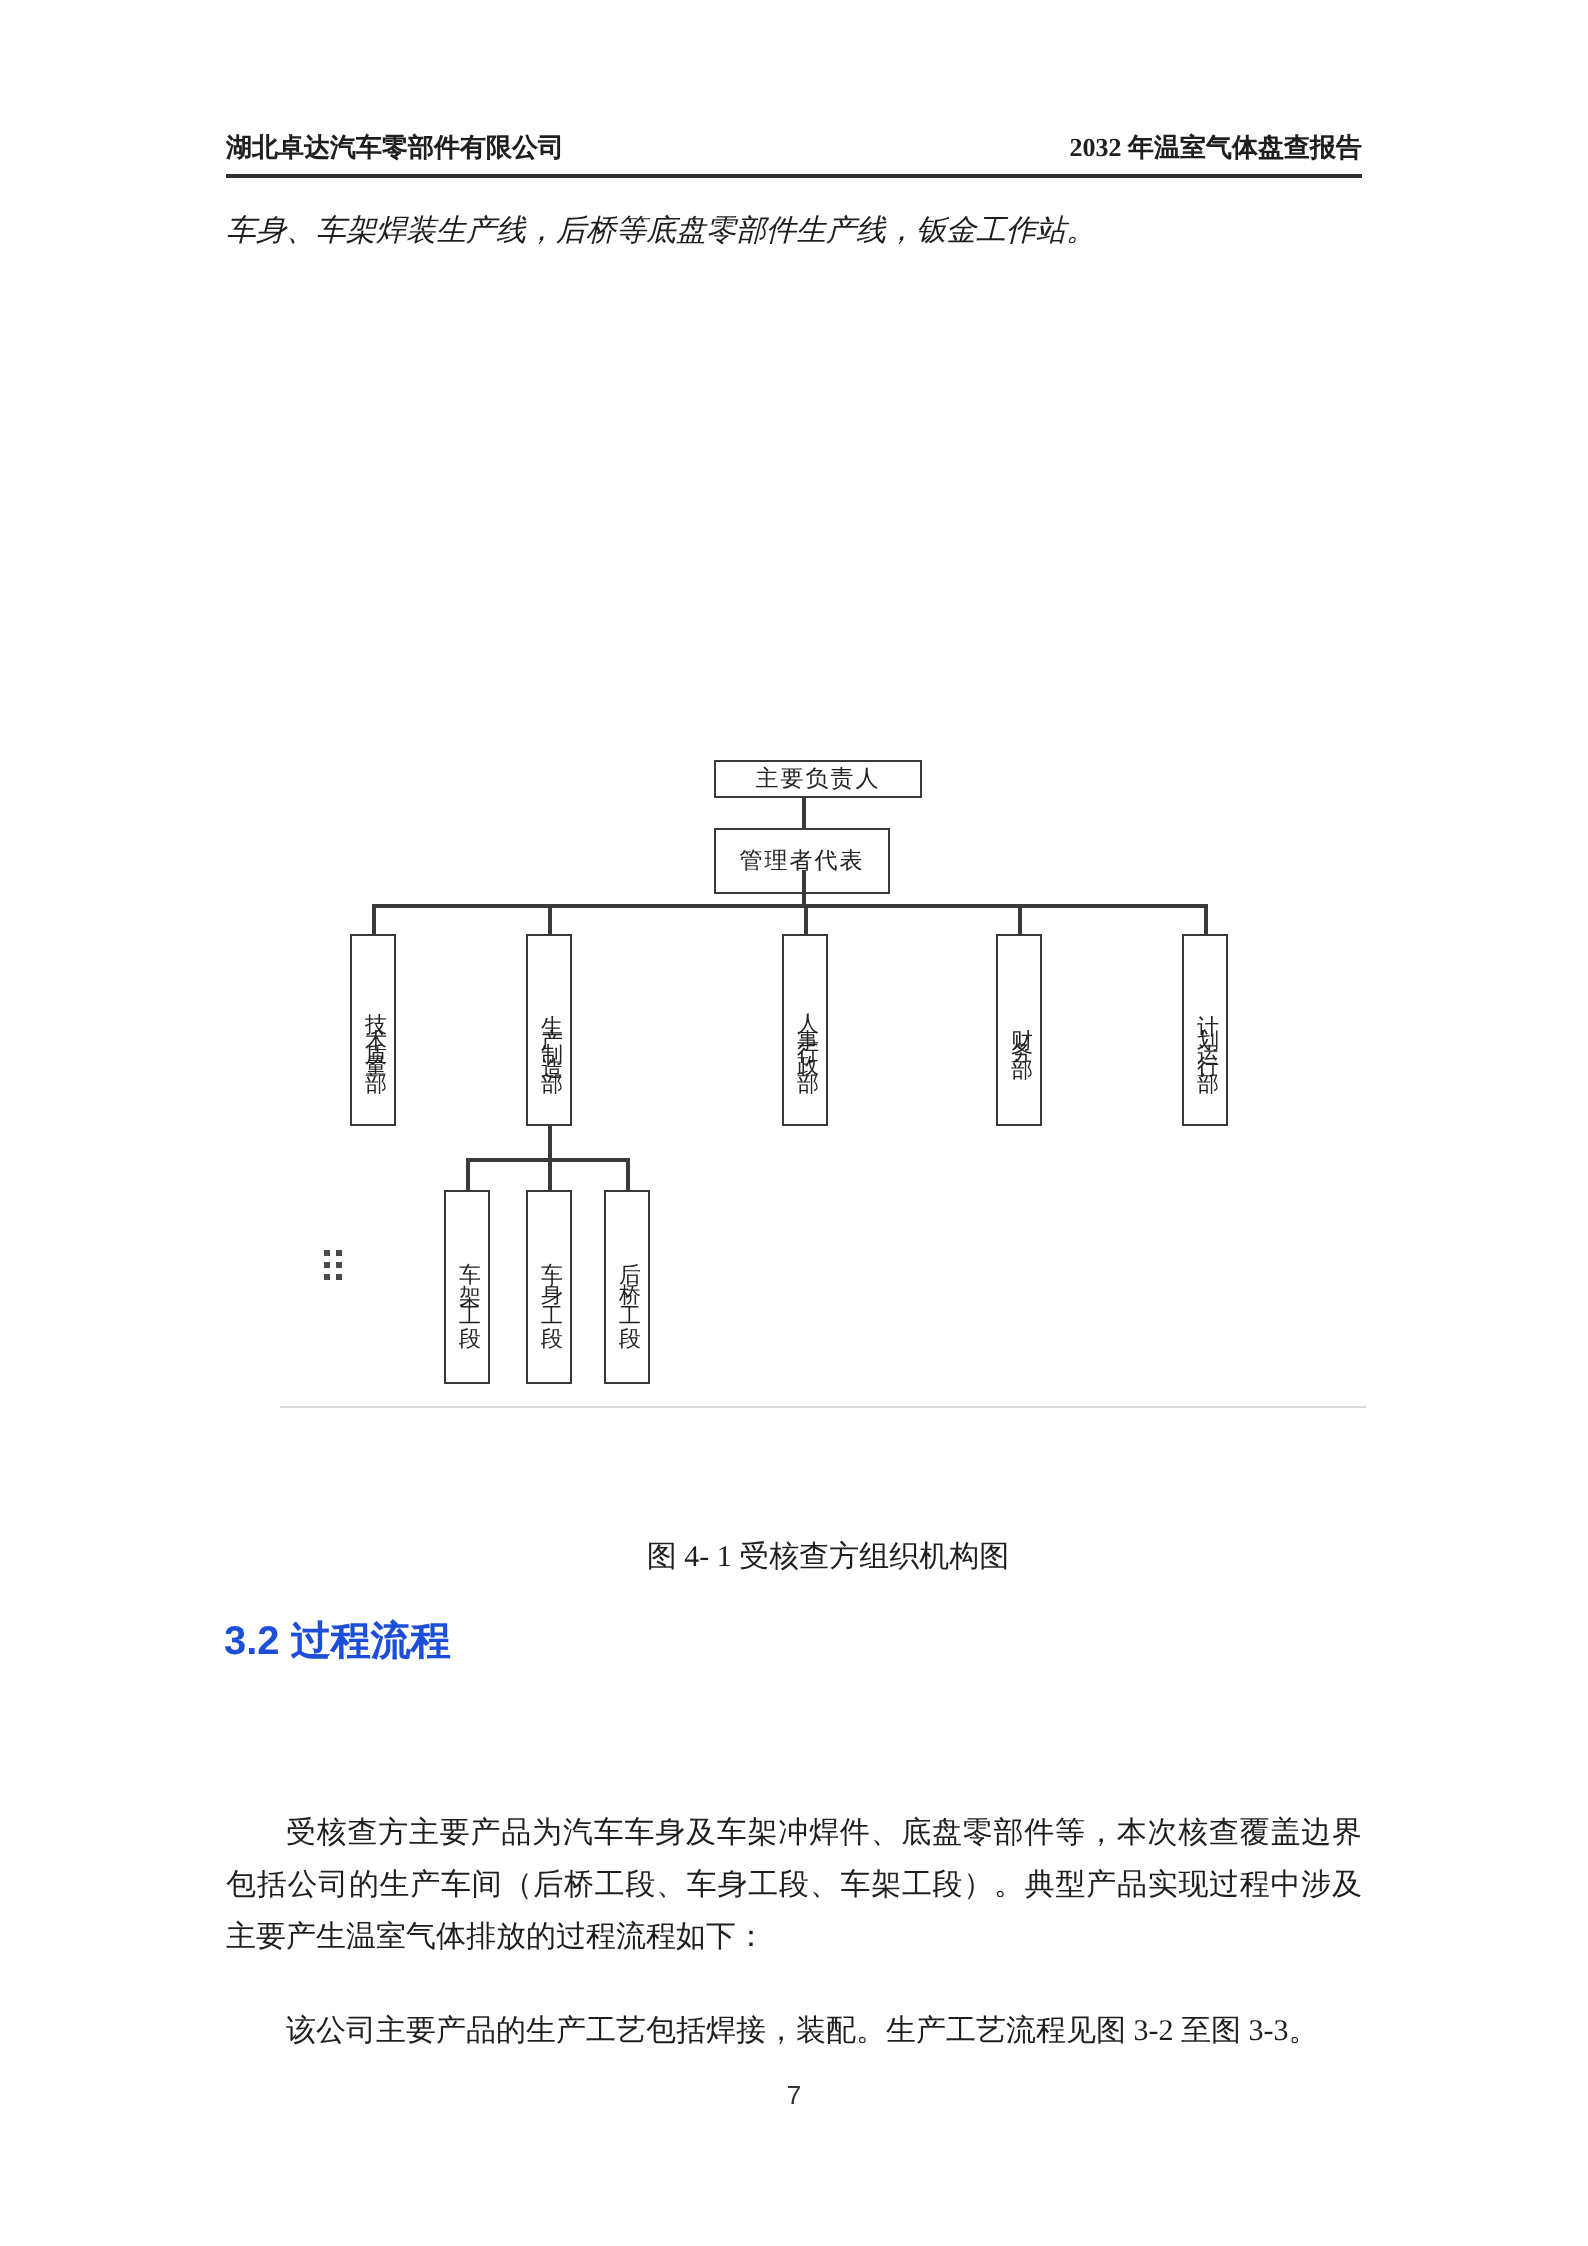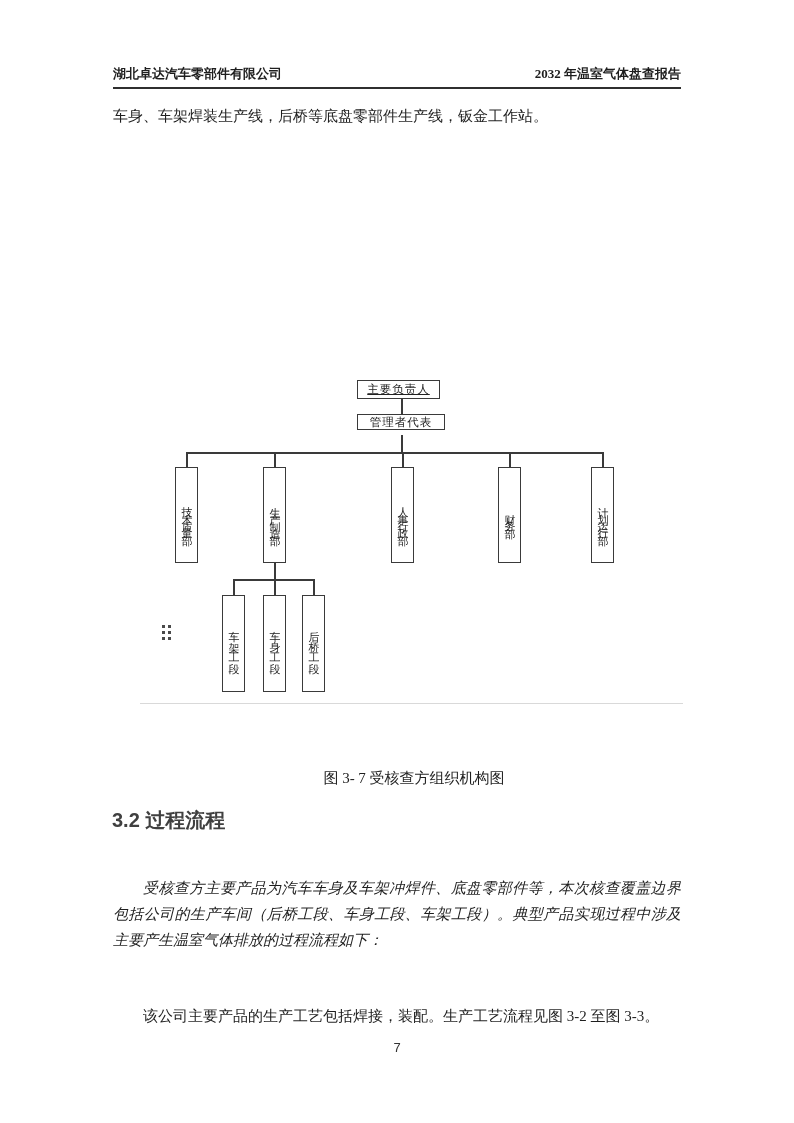--- a/index.html
+++ b/index.html
@@ -12,21 +12,21 @@
   
   .header {
     position:absolute; left:113px; top:54px; width:568px;
     display:flex; justify-content:space-between; align-items:flex-end;
     font-size:13px; font-weight:bold; line-height:15px;
     padding-bottom:6px; border-bottom:2px solid #2f2f2f;
   }
   
   .intro {
     position:absolute; left:113px; top:88px; width:568px;
-    font-size:15px; line-height:33px; text-align:justify;
+    font-size:15px; line-height:33px; text-align:justify;font-style:italic;
   }
   .para { margin:0; text-indent:2em; }
   .para.noindent { text-indent:0; }
 
   
   .obox {
     position:absolute; box-sizing:border-box;
     border:1.5px solid #3a3a3a; background:#fff;
     display:flex; align-items:center; justify-content:center;
     font-size:11.5px; letter-spacing:1px; color:#222;
@@ -49,27 +49,27 @@
   .dots span { width:3px; height:3px; background:#4a4a4a; display:block; }
 
   .caption {
     position:absolute; left:113px; top:757px; width:568px;
     padding-left:34px; box-sizing:border-box;
     text-align:center; font-size:15px;
   }
   .heading {
     position:absolute; left:112px; top:795px; margin:0;
     font-family:"Liberation Sans","DejaVu Sans",sans-serif;
-    font-size:20px; font-weight:bold; color:#404040;
+    font-size:20px; font-weight:bold; color:#1d4ed8;
   }
   .spara {
     position:absolute; left:113px; width:568px; margin:0;
     font-size:15px; line-height:26px; text-align:justify; text-indent:2em;
   }
-  .spara.p1 { top:863px;font-style:italic; }
+  .spara.p1 { top:892px; }
   .spara.p2 { top:991px; }
   .subheading {
     position:absolute; left:113px; top:945px; width:568px;
     font-size:15px; font-weight:bold;
   }
   .pagenum {
     position:absolute; left:0; top:1028px; width:794px;
     text-align:center; font-size:13px;
     font-family:"Liberation Sans","DejaVu Sans",sans-serif; color:#333;
   }
@@ -83,22 +83,22 @@
     <span>湖北卓达汽车零部件有限公司</span>
     <span>2032 年温室气体盘查报告</span>
   </div>
 
   <div class="intro">
     <p class="para noindent">车身、车架焊装生产线，后桥等底盘零部件生产线，钣金工作站。</p>
   </div>
 
   <div>
 
-    <div class="obox" style="left:357px; top:368px; width:83px; height:19px;text-decoration:underline;">主要负责人</div>
-    <div class="obox" style="left:357px; top:402px; width:88px; height:16px;">管理者代表</div>
+    <div class="obox" style="left:357px; top:368px; width:104px; height:19px;">主要负责人</div>
+    <div class="obox" style="left:357px; top:402px; width:88px; height:33px;">管理者代表</div>
 
     <div class="vline" style="left:401px; top:387px; height:15px;"></div>
     <div class="vline" style="left:401px; top:423px; height:17px;"></div>
     <div class="hline" style="left:186px; top:440px; width:417px;"></div>
     <div class="vline" style="left:186px; top:440px; height:15px;"></div>
     <div class="vline" style="left:274px; top:440px; height:15px;"></div>
     <div class="vline" style="left:402px; top:440px; height:15px;"></div>
     <div class="vline" style="left:509px; top:440px; height:15px;"></div>
     <div class="vline" style="left:602px; top:440px; height:15px;"></div>
 
@@ -139,21 +139,21 @@
         <span></span>
         <span></span>
         <span></span>
         <span></span>
         <span></span>
     </div>
 
     <div class="faintline" style="left:140px; top:691px; width:543px;"></div>
   </div>
 
-  <div class="caption">图 3- 7 受核查方组织机构图</div>
+  <div class="caption">图 4- 1 受核查方组织机构图</div>
 
   <h2 class="heading">3.2 过程流程</h2>
   <p class="spara p1">受核查方主要产品为汽车车身及车架冲焊件、底盘零部件等，本次核查覆盖边界包括公司的生产车间（后桥工段、车身工段、车架工段）。典型产品实现过程中涉及主要产生温室气体排放的过程流程如下：</p>
   <p class="spara p2">该公司主要产品的生产工艺包括焊接，装配。生产工艺流程见图 3-2 至图 3-3。</p>
 
   <div class="pagenum">7</div>
 
 </div>
 
 </body></html>

